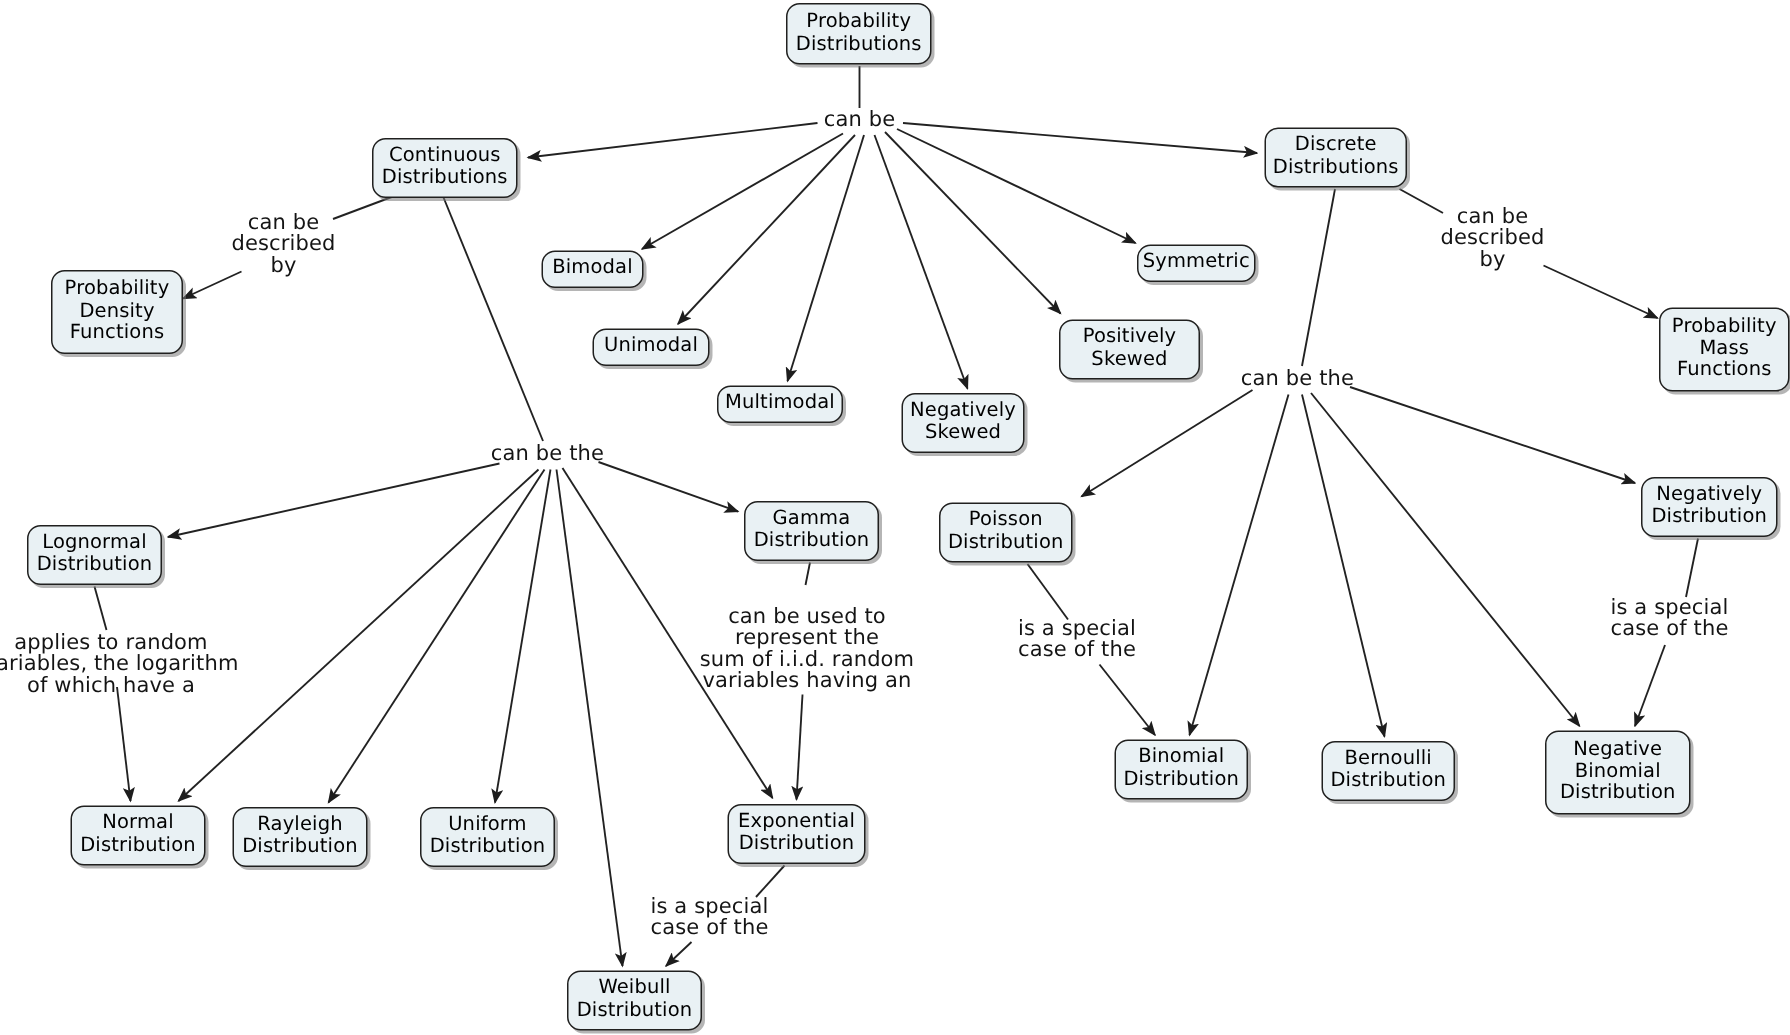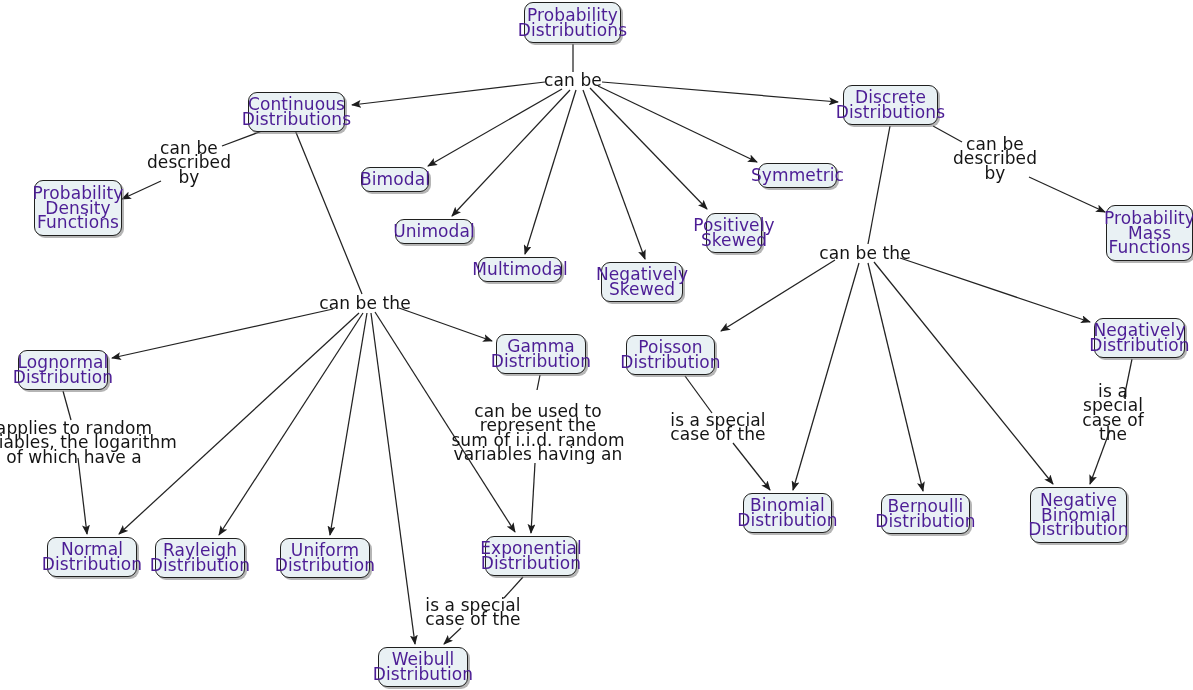--- a/index.html
+++ b/index.html
@@ -24,36 +24,36 @@
     top: 0;
     width: 1193px;
     height: 690px;
   }
   .node {
     position: absolute;
     box-sizing: border-box;
     background: #e9f1f4;
     border: 1.3px solid #20201f;
     border-radius: 9px;
-    color: #4c1d95;
-    font-size: 17px;
+    color: #000000;
+    font-size: 13px;
     line-height: 14.6px;
     text-align: center;
     display: flex;
     align-items: center;
     justify-content: center;
     box-shadow: 2px 2px 0 rgba(120,120,120,0.55);
     padding: 1px 4px;
     white-space: pre-line;
     letter-spacing: 0.1px;
   }
   .edge-label {
     position: absolute;
     color: #141414;
-    font-size: 17px;
+    font-size: 14px;
     line-height: 14.4px;
     text-align: center;
     white-space: pre-line;
     transform: translate(-50%, -50%);
     background: transparent;
     letter-spacing: 0.1px;
   }
 </style>
 </head>
 <body>
@@ -116,21 +116,21 @@
 Density
 Functions</div>
       <div class="node" style="left: 1106px; top: 205px; width: 87px; height: 56px; background: rgb(233, 241, 244); border-color: rgb(32, 32, 31);">Probability
 Mass
 Functions</div>
       <div class="node" style="left: 361px; top: 167px; width: 68px; height: 25px; background: rgb(233, 241, 244); border-color: rgb(32, 32, 31);">Bimodal</div>
       <div class="node" style="left: 395px; top: 219px; width: 78px; height: 25px; background: rgb(233, 241, 244); border-color: rgb(32, 32, 31);">Unimodal</div>
       <div class="node" style="left: 478px; top: 257px; width: 84px; height: 25px; background: rgb(233, 241, 244); border-color: rgb(32, 32, 31);">Multimodal</div>
       <div class="node" style="left: 601px; top: 262px; width: 82px; height: 40px; background: rgb(233, 241, 244); border-color: rgb(32, 32, 31);">Negatively
 Skewed</div>
-      <div class="node" style="left: 706px; top: 213px; width: 56px; height: 40px; background: rgb(233, 241, 244); border-color: rgb(32, 32, 31);">Positively
+      <div class="node" style="left: 706px; top: 213px; width: 94px; height: 40px; background: rgb(233, 241, 244); border-color: rgb(32, 32, 31);">Positively
 Skewed</div>
       <div class="node" style="left: 758px; top: 163px; width: 79px; height: 25px; background: rgb(233, 241, 244); border-color: rgb(32, 32, 31);">Symmetric</div>
       <div class="node" style="left: 18px; top: 350px; width: 90px; height: 40px; background: rgb(233, 241, 244); border-color: rgb(32, 32, 31);">Lognormal
 Distribution</div>
       <div class="node" style="left: 496px; top: 334px; width: 90px; height: 40px; background: rgb(233, 241, 244); border-color: rgb(32, 32, 31);">Gamma
 Distribution</div>
       <div class="node" style="left: 47px; top: 537px; width: 90px; height: 40px; background: rgb(233, 241, 244); border-color: rgb(32, 32, 31);">Normal
 Distribution</div>
       <div class="node" style="left: 155px; top: 538px; width: 90px; height: 40px; background: rgb(233, 241, 244); border-color: rgb(32, 32, 31);">Rayleigh
 Distribution</div>

